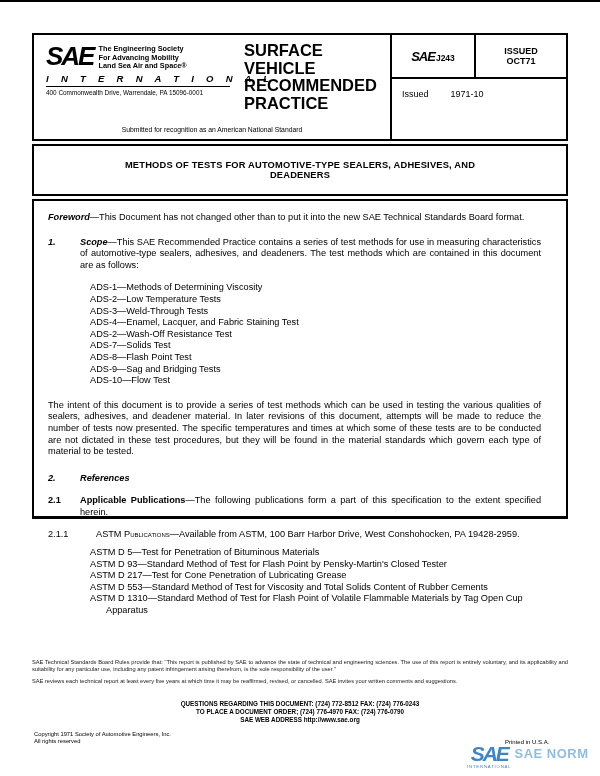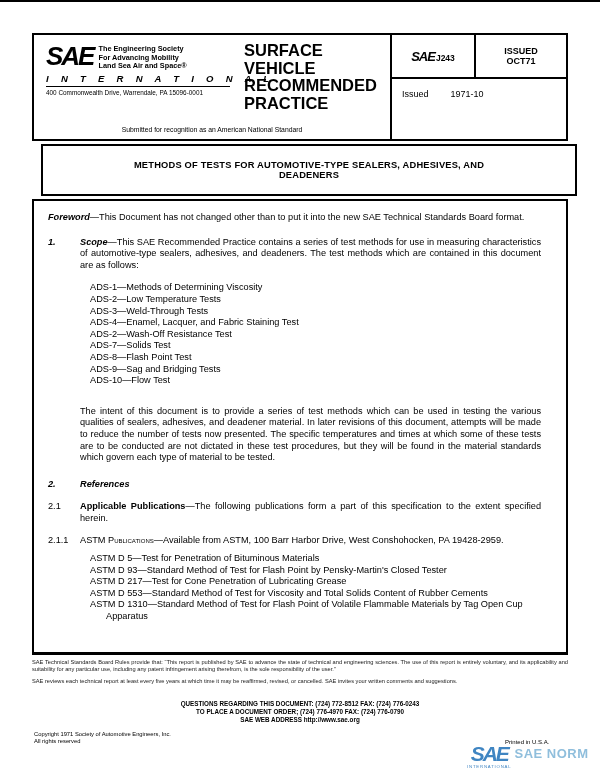--- a/index.html
+++ b/index.html
@@ -28,41 +28,41 @@
             display:flex;align-items:center;justify-content:center;}
   .sae-small{font-size:13px;font-weight:900;font-style:italic;letter-spacing:-1px;}
   .jnum{font-size:8.5px;font-weight:700;margin:4px 0 0 1px;}
   .cell-issued{flex:1;display:flex;flex-direction:column;align-items:center;justify-content:center;
                font-size:9px;font-weight:700;line-height:10.5px;}
   .hr-bottom{padding:10px 0 0 10px;font-size:9px;display:flex;}
   .ivalue{margin-left:22px;}
 
   
   .title-box{position:absolute;left:32px;top:144px;width:536px;height:52px;border:2px solid #000;
-             box-sizing:border-box;display:flex;align-items:center;justify-content:center;margin-left:9px;}
+             box-sizing:border-box;display:flex;align-items:center;justify-content:center;}
   .doc-title{font-size:9.3px;font-weight:700;letter-spacing:0.2px;text-align:center;padding:0 60px;}
 
   
-  .body-box{position:absolute;left:32px;top:199px;width:536px;height:456px;border:2px solid #000;
+  .body-box{position:absolute;left:32px;top:199px;width:536px;height:320px;border:2px solid #000;
             border-bottom-width:3px;box-sizing:border-box;padding:11px 25px 0 14px;
             font-size:9.2px;line-height:11.6px;}
   .jt{text-align:justify;}
   .foreword{padding-left:8px;text-indent:-8px;margin-bottom:13px;}
   .lbl-bi{font-weight:700;font-style:italic;}
   .lbl-b{font-weight:700;}
   .lbl-sc{font-variant:small-caps;}
   .sect{display:flex;}
   .sect .num{width:32px;flex-shrink:0;}
   .num-bi{font-weight:700;font-style:italic;}
-  .num-b{font-weight:400;}
+  .num-b{font-weight:700;}
   .sect .stext{flex:1;}
-  .ads-list{margin:11px 0 19px 42px;}
-  .intent{margin-left:32px;margin-bottom:15px;margin-top:0;}
+  .ads-list{margin:11px 0 13px 42px;}
+  .intent{margin-bottom:15px;margin-top:0;}
   .mb11{margin-bottom:11px;}
-  .mb6{margin-bottom:6px;}
+  .mb6{margin-bottom:6px;gap:16px;}
   .astm-list{margin:6px 0 0 42px;}
   .astm-list .item{padding-left:16px;text-indent:-16px;}
 
   
   .legal{position:absolute;left:32px;width:536px;font-size:5.7px;line-height:6.7px;text-align:justify;color:#1a1a1a;}
   .legal1{top:659px;}
   .legal2{top:678px;}
   .contact{position:absolute;left:0;top:700px;width:600px;text-align:center;font-weight:700;
            font-size:6.3px;line-height:7.9px;}
   .copyright{position:absolute;left:34px;top:731px;font-size:5.8px;line-height:7.2px;}

